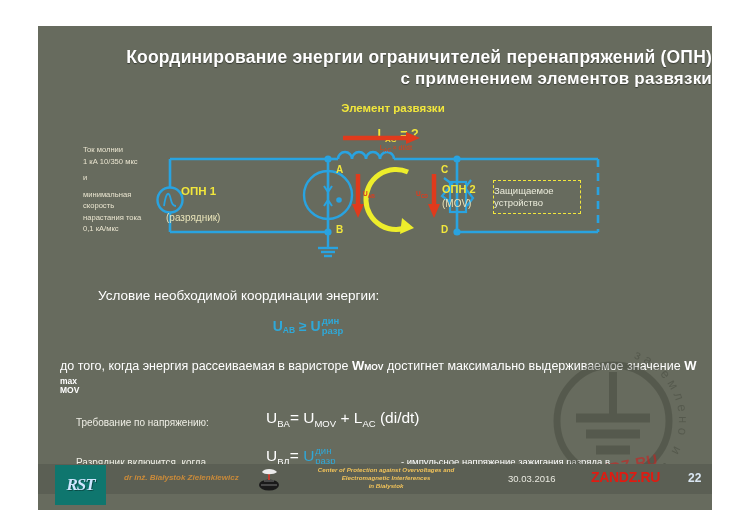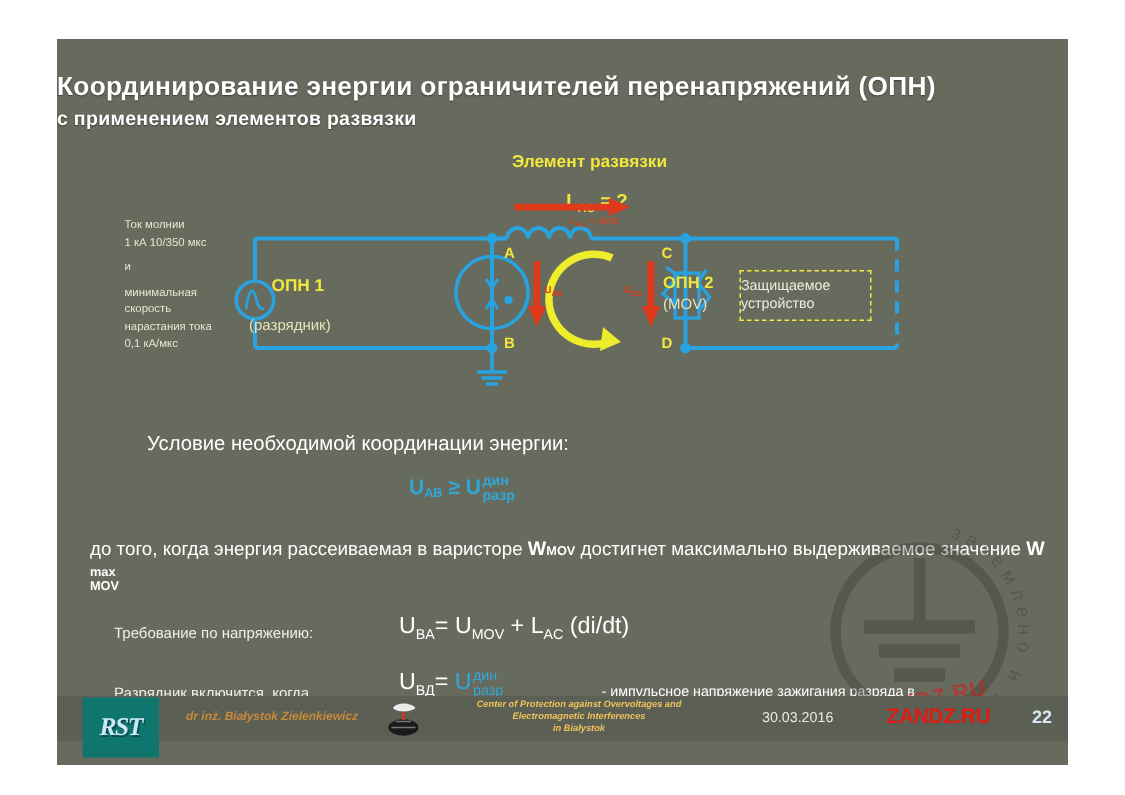--- a/index.html
+++ b/index.html
@@ -7,25 +7,25 @@
 
   #slide{
     position:absolute; left:38px; top:26px; width:674px; height:484px;
     background:#676b5e;
     overflow:hidden;
   }
 
   
   #title{
     position:absolute; left:0; top:20px; width:674px;
-    text-align:left; color:#ffffff; font-weight:bold;
+    text-align:right; color:#ffffff; font-weight:bold;
     font-size:17.5px; line-height:22px; letter-spacing:.2px;
     text-shadow:0 1px 1px rgba(0,0,0,.45);
   }
-  #title .l2{ font-size:13px; }
+  #title .l2{ font-size:17px; }
 
   
   #circuit{ position:absolute; left:0; top:76px; width:730px; height:175px;text-decoration:underline; }
 
   .elem-razv{
     position:absolute; left:275px; top:0px; width:160px; text-align:center;
     color:#f2e73c; font-weight:bold; font-size:11.5px;
   }
   .lac-label{
     position:absolute; left:300px; top:25px; width:120px; text-align:center;

